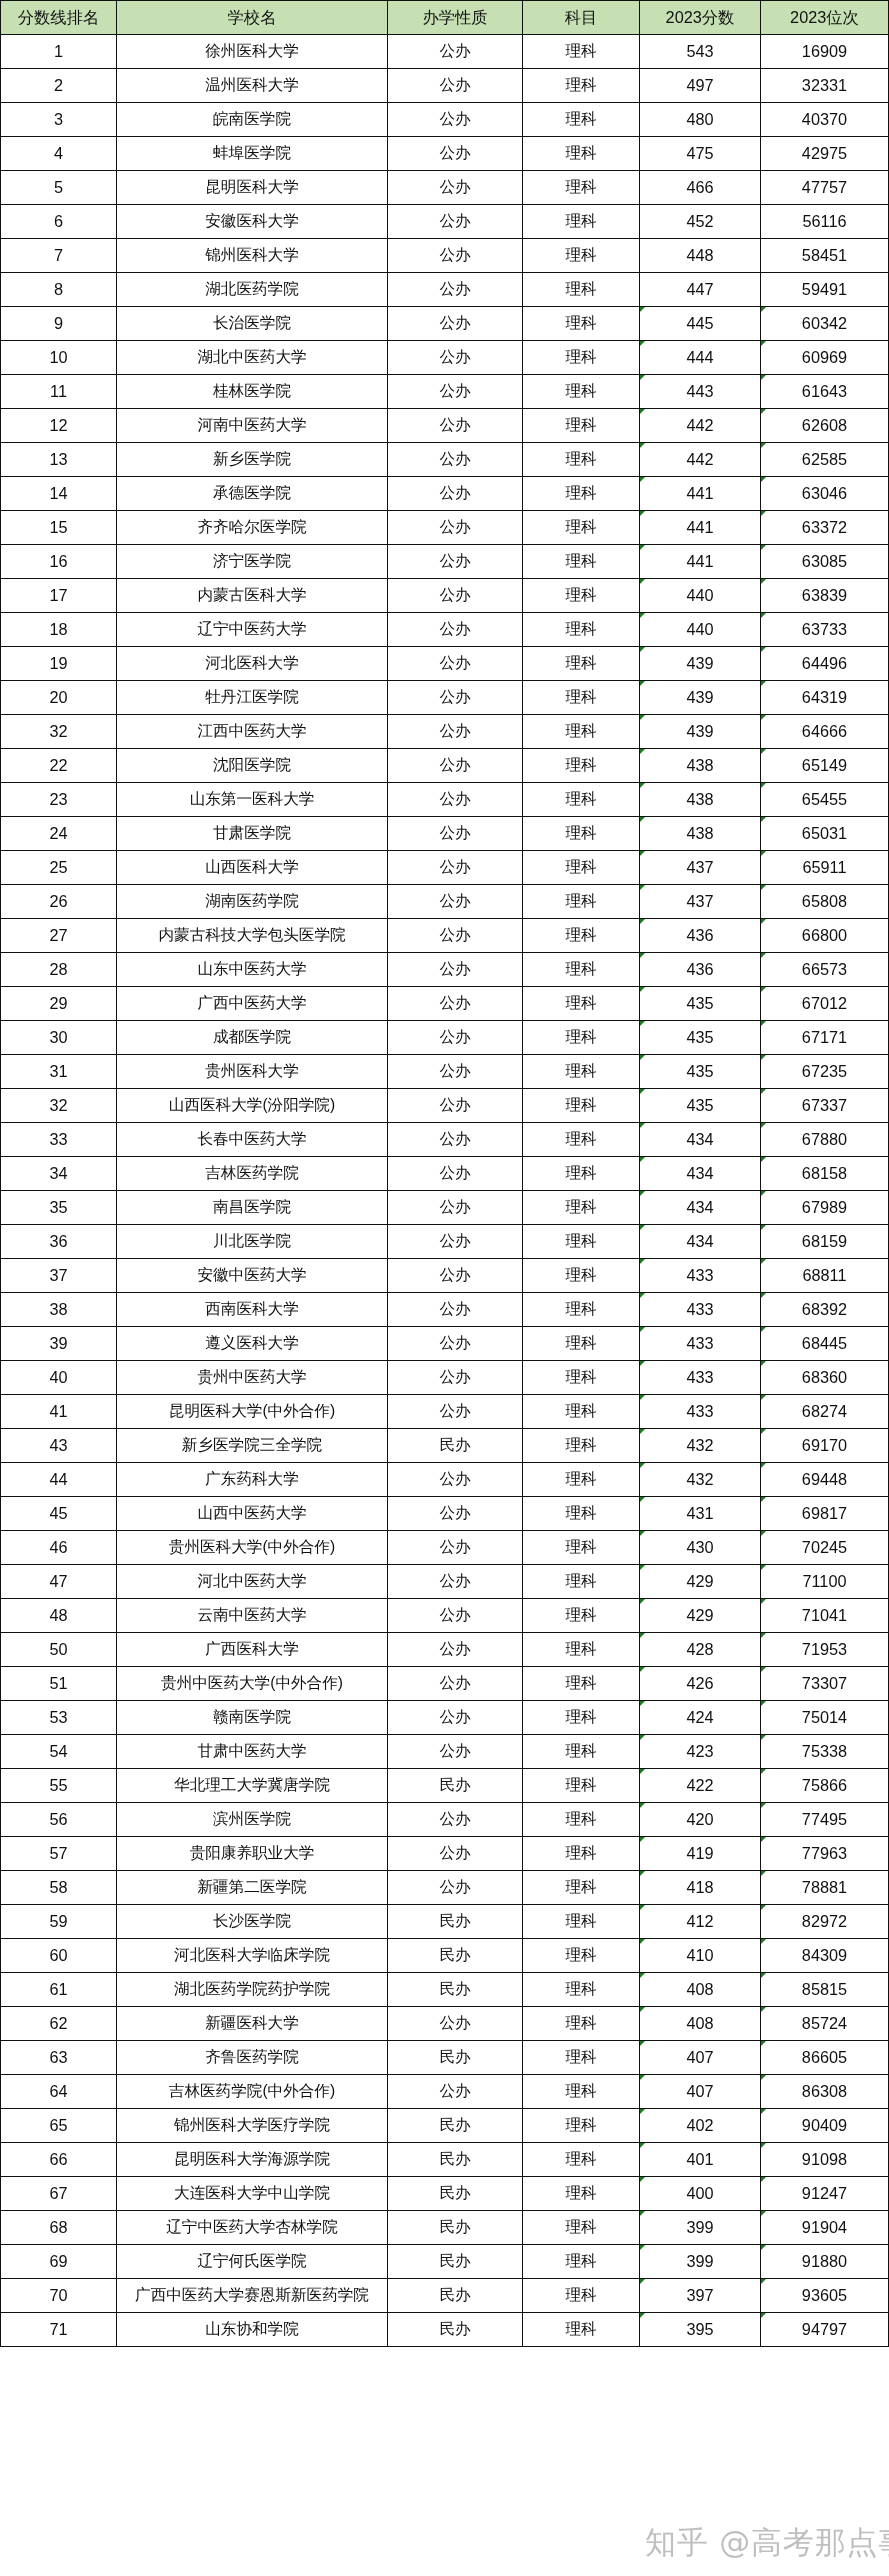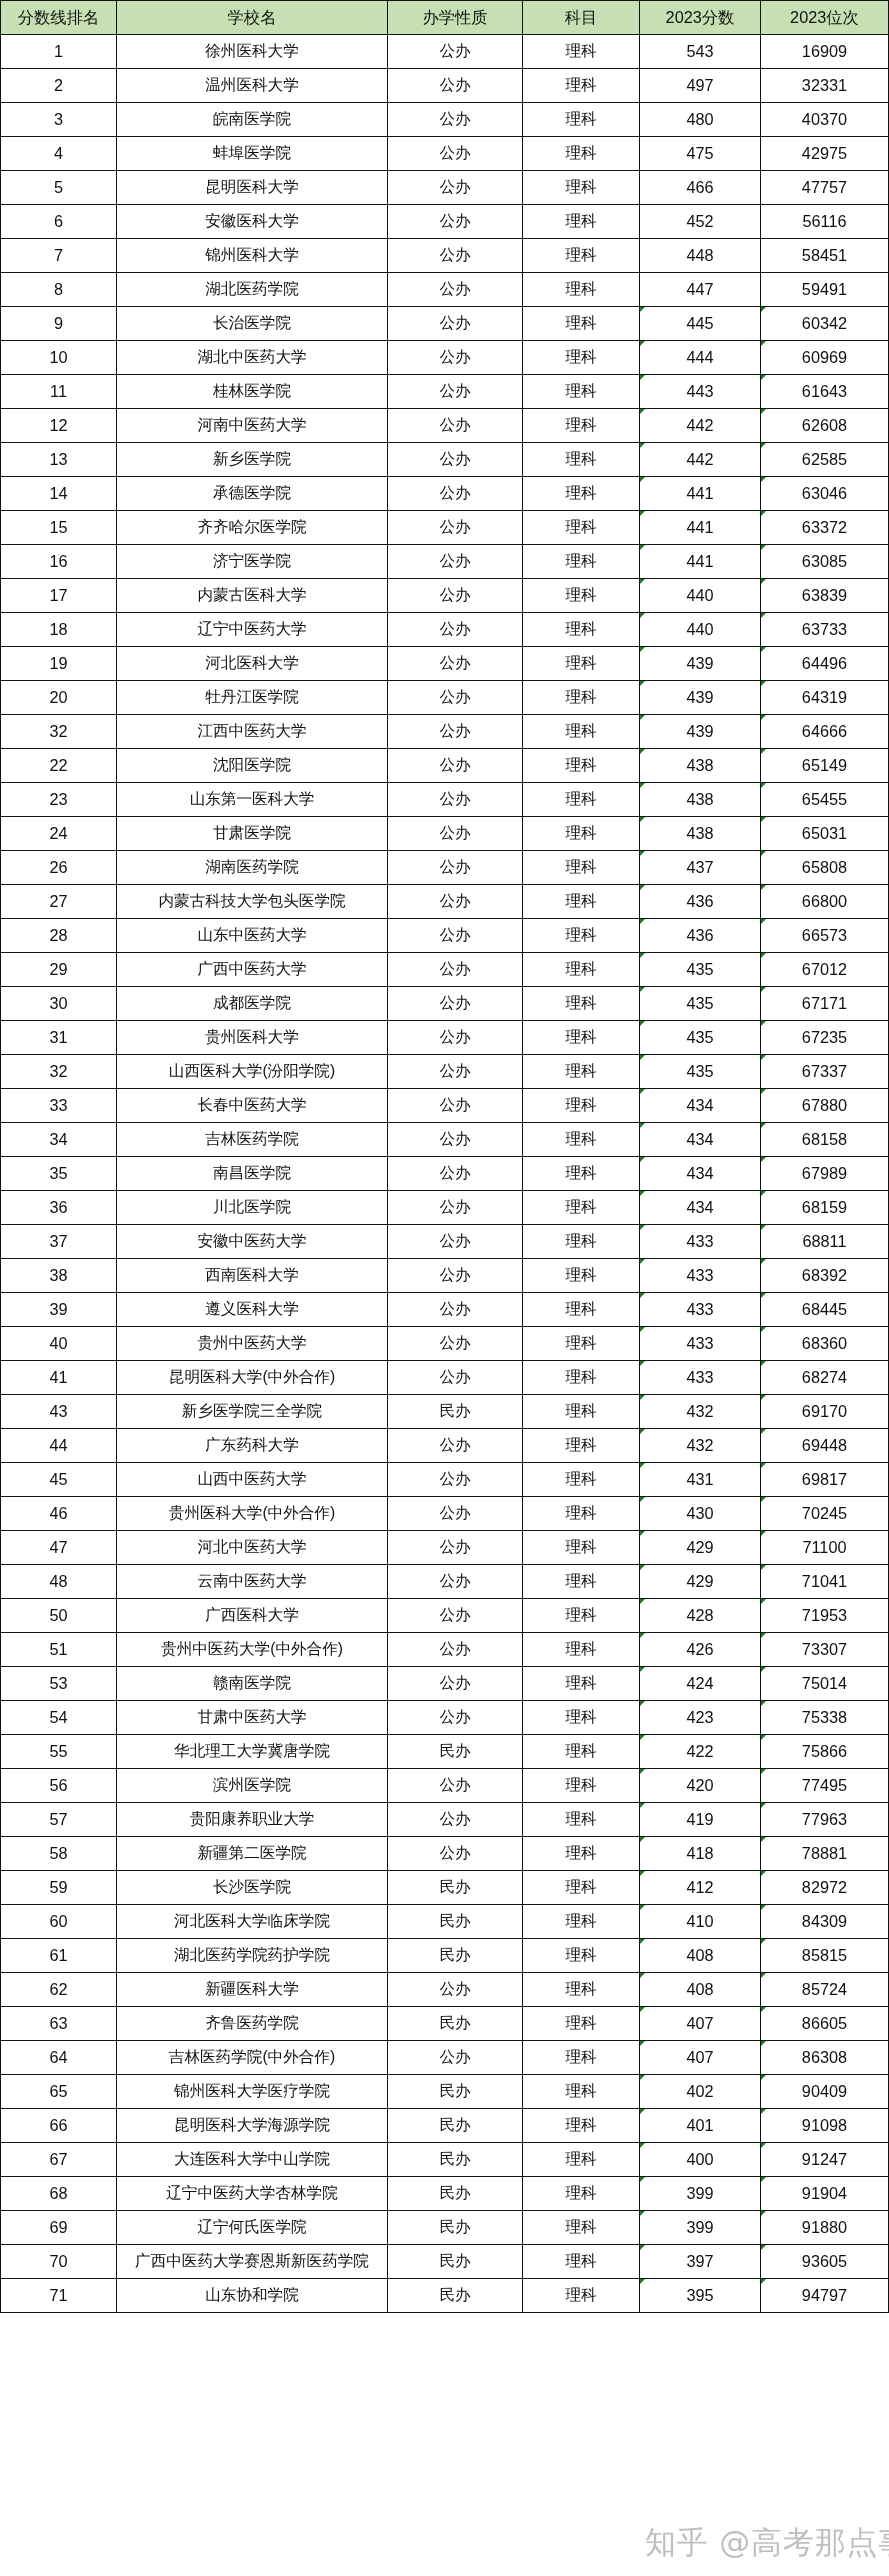--- a/index.html
+++ b/index.html
@@ -238,20 +238,28 @@
       </tr>
       <tr>
         <td class="num">24</td>
         <td>甘肃医学院</td>
         <td>公办</td>
         <td>理科</td>
         <td class="num flag">438</td>
         <td class="num flag">65031</td>
       </tr>
       <tr>
+        <td class="num">25</td>
+        <td>山西医科大学</td>
+        <td>公办</td>
+        <td>理科</td>
+        <td class="num flag">437</td>
+        <td class="num flag">65911</td>
+      </tr>
+      <tr>
         <td class="num">26</td>
         <td>湖南医药学院</td>
         <td>公办</td>
         <td>理科</td>
         <td class="num flag">437</td>
         <td class="num flag">65808</td>
       </tr>
       <tr>
         <td class="num">27</td>
         <td>内蒙古科技大学包头医学院</td>

